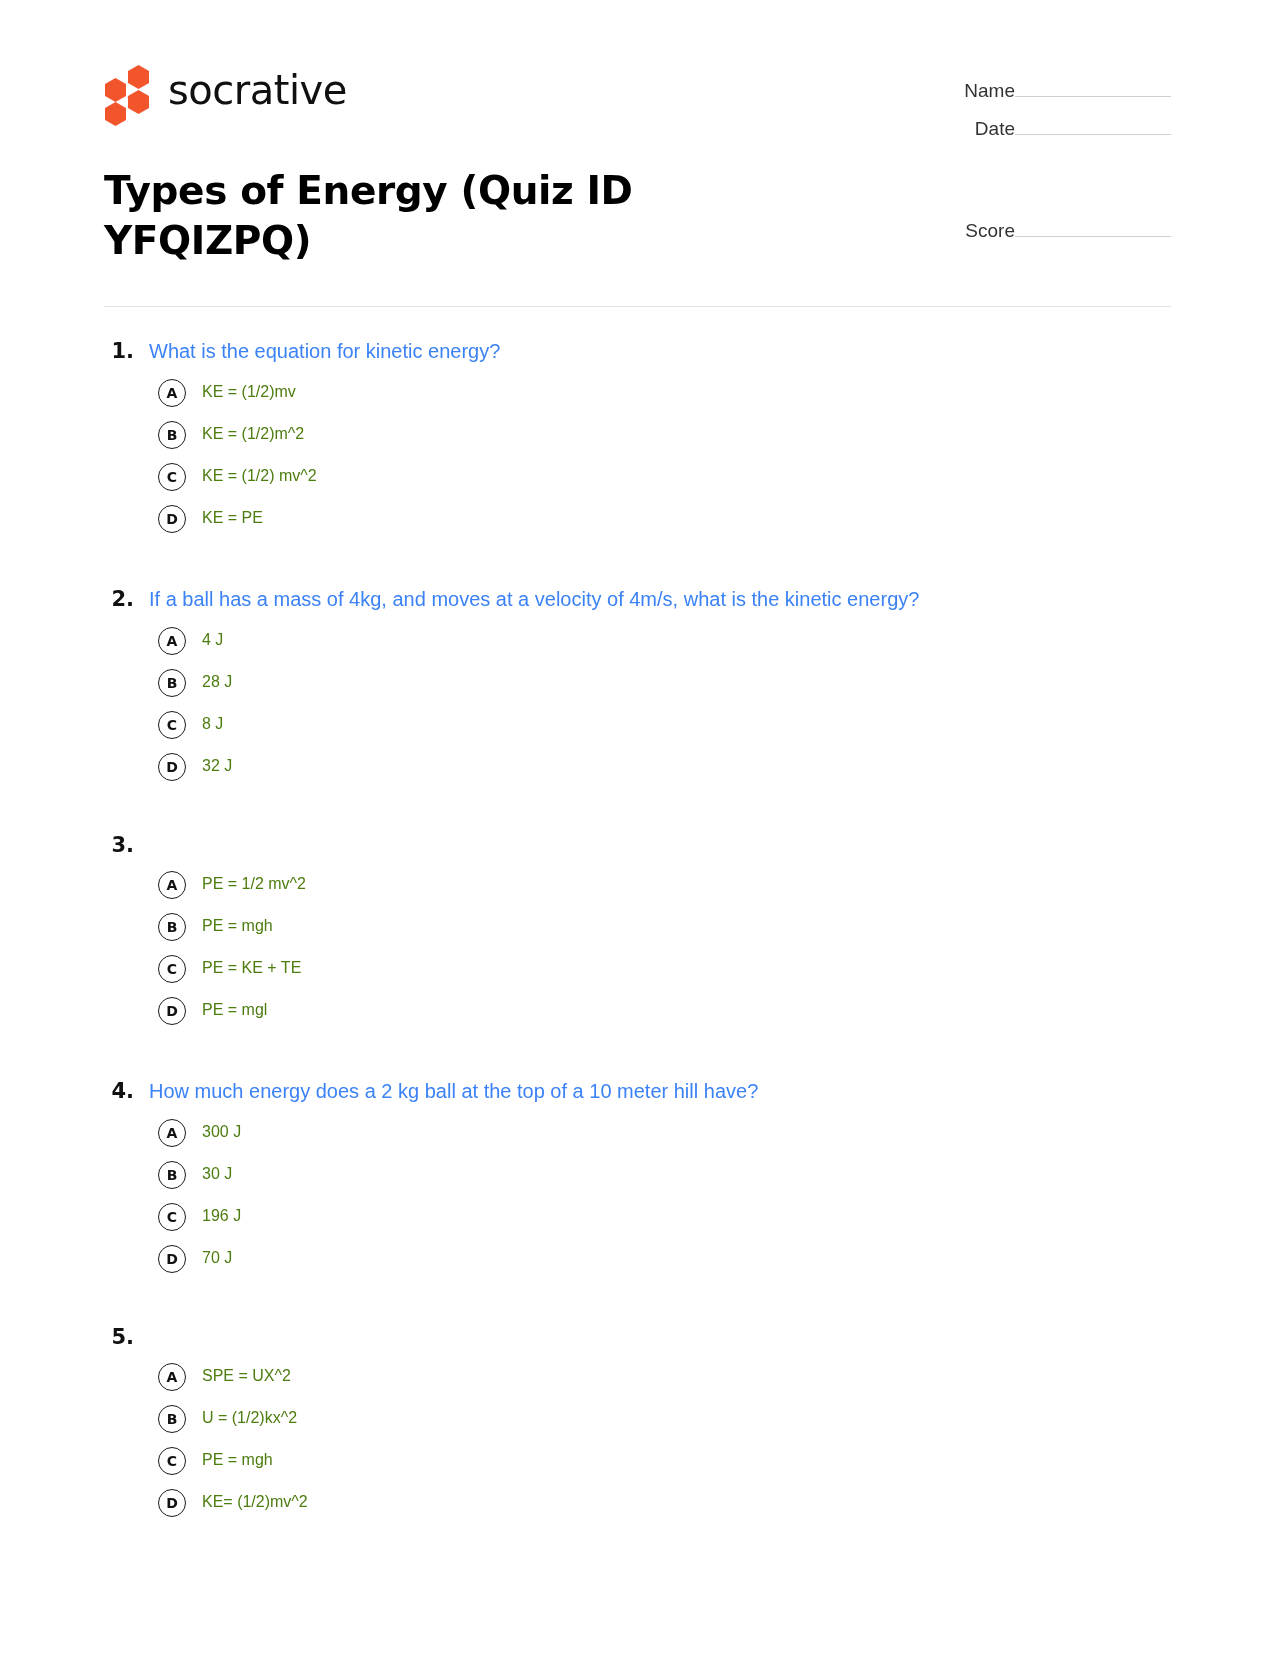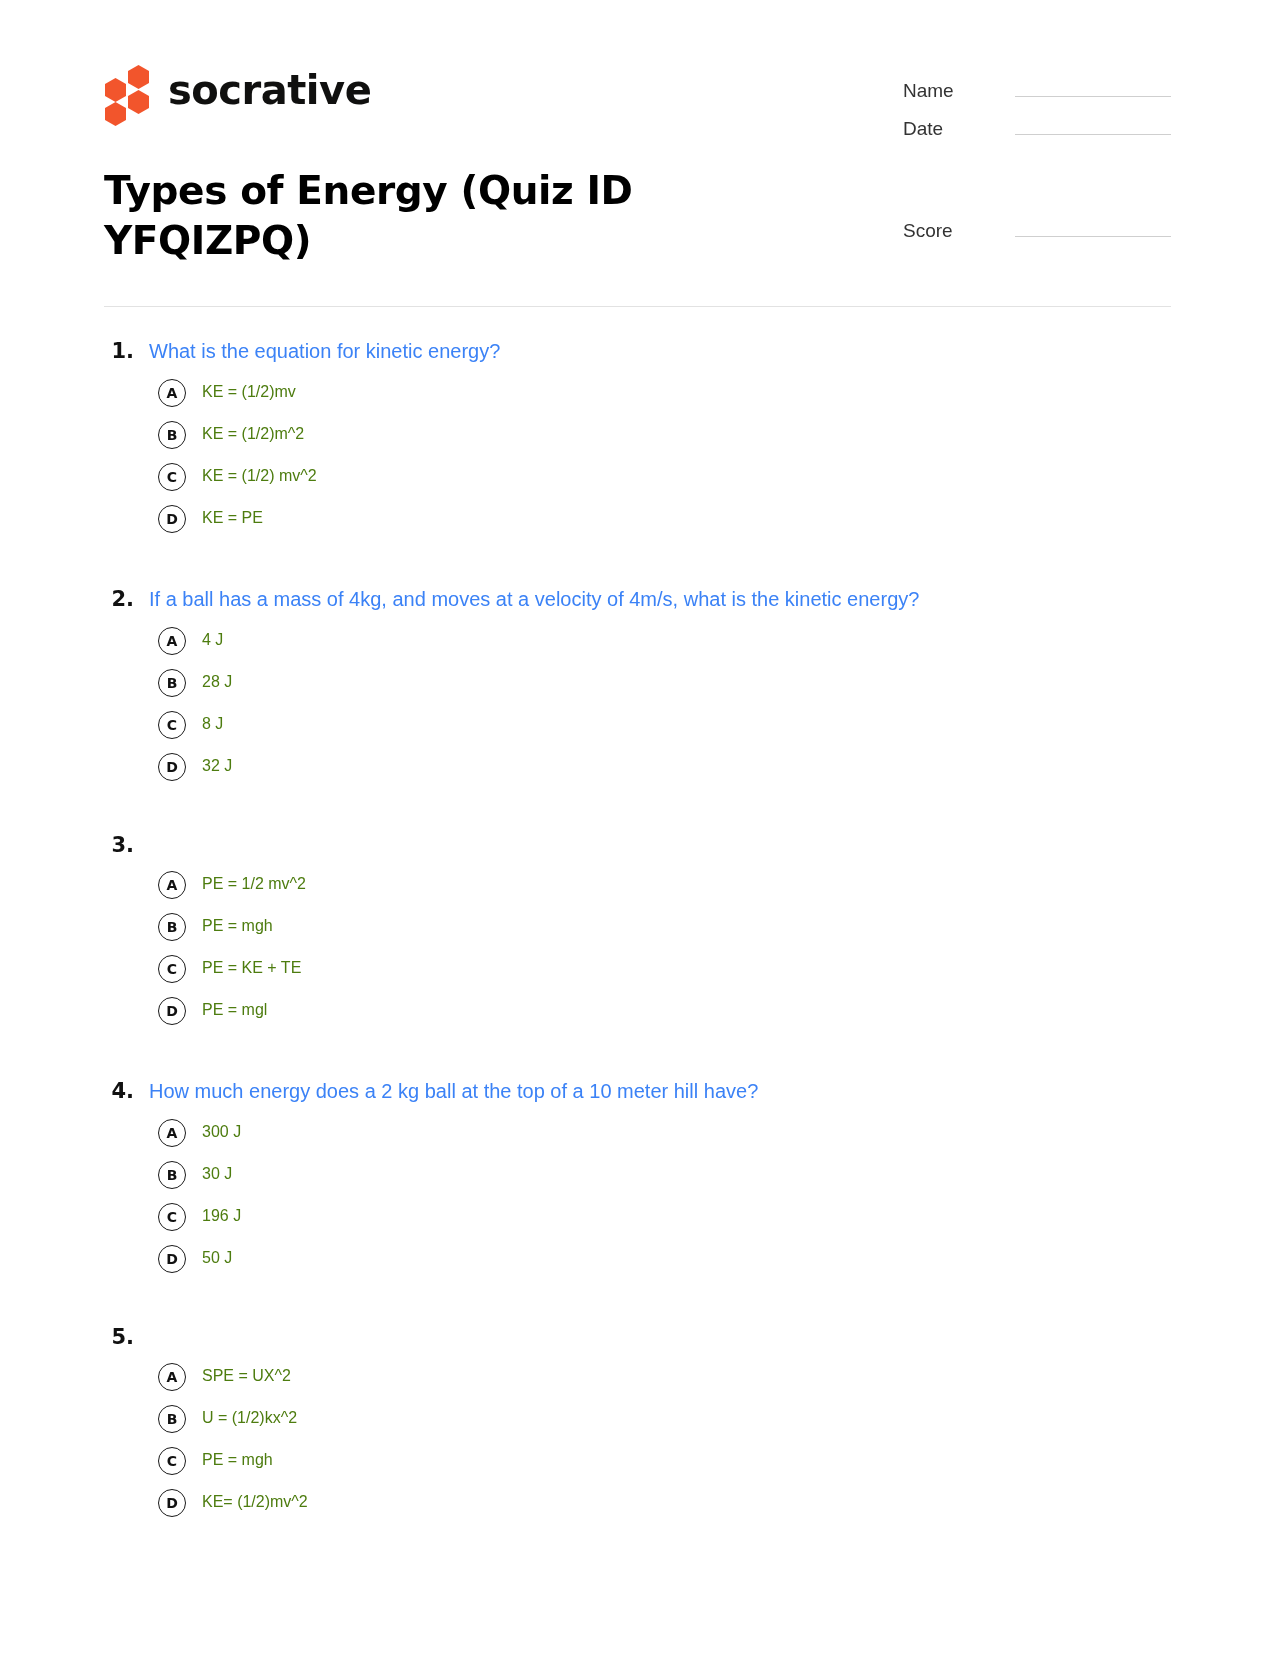--- a/index.html
+++ b/index.html
@@ -59,21 +59,21 @@
     background: #f2552c;
     clip-path: polygon(50% 0%, 100% 25%, 100% 75%, 50% 100%, 0% 75%, 0% 25%);
   }
   .hexa.h-tr { left: 24px; top: 0px; }
   .hexa.h-ml { left: 1px;  top: 13px; }
   .hexa.h-mr { left: 24px; top: 25px; }
   .hexa.h-bl { left: 1px;  top: 37px; }
 
   .logo-word {
     font-size: 40px;
-    font-weight: 700;
+    font-weight: 400;
     letter-spacing: -0.5px;
     color: #10100f;
     line-height: 1;
     font-family: "DejaVu Sans", sans-serif;
   }
 
   .quiz-title {
     font-size: 39px;
     font-weight: 700;
     line-height: 1.28;
@@ -86,22 +86,22 @@
 
   
   .meta-block {
     width: 268px;
     padding-top: 14px;
     flex: none;
   }
   .meta-row {
     display: flex;
     align-items: baseline;
-    justify-content: space-between;
-    gap: 30px;
+    justify-content: flex-end;
+    gap: 0;
     margin-bottom: 12px;
   }
   .meta-row.score-row { margin-top: 76px; margin-bottom: 0; }
   .meta-label {
     font-size: 19px;
     color: #333333;
     white-space: nowrap;
     font-family: "Liberation Sans", sans-serif;
   }
   .meta-line {
@@ -299,21 +299,21 @@
       <div class="choice">
         <span class="choice-bubble">B</span>
         <span class="choice-text">30 J</span>
       </div>
       <div class="choice">
         <span class="choice-bubble">C</span>
         <span class="choice-text">196 J</span>
       </div>
       <div class="choice">
         <span class="choice-bubble">D</span>
-        <span class="choice-text">50 J</span>
+        <span class="choice-text">70 J</span>
       </div>
     </div>
 
     <div class="question">
       <div class="q-head">
         <span class="q-num">5.</span>
       </div>
       <div class="choice">
         <span class="choice-bubble">A</span>
         <span class="choice-text">SPE = UX^2</span>

